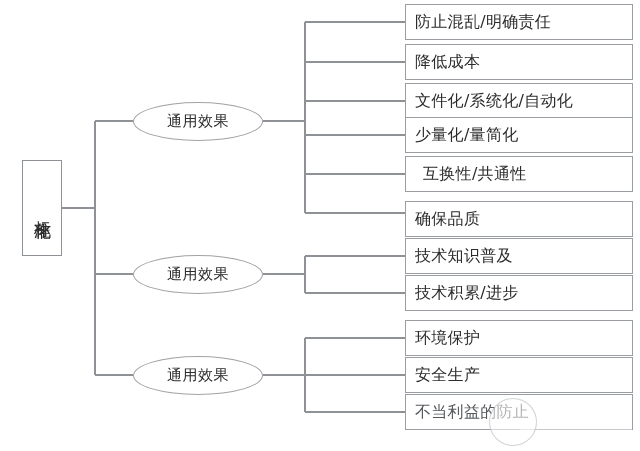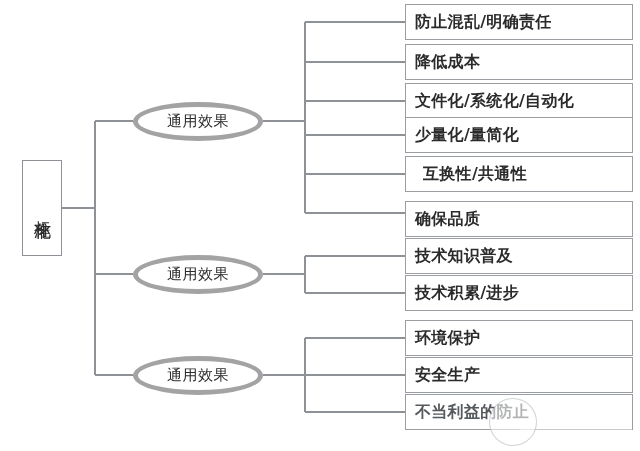--- a/index.html
+++ b/index.html
@@ -51,21 +51,21 @@
     letter-spacing: 1px;
     white-space: nowrap;
   }
 
   
   .ellipse {
     position: absolute;
     box-sizing: border-box;
     width: 130px;
     height: 39px;
-    border: 5px solid #a3a3a3;
+    border: 1px solid #a3a3a3;
     border-radius: 50%;
     background: #ffffff;
     display: flex;
     align-items: center;
     justify-content: center;
     z-index: 4;
   }
   .ellipse-label {
     font-size: 15px;
     color: #2b2b2b;
@@ -78,21 +78,20 @@
     position: absolute;
     box-sizing: border-box;
     left: 405px;
     width: 228px;
     height: 36px;
     border: 1px solid #9a9ea3;
     background: #ffffff;
     display: flex;
     align-items: center;
     z-index: 4;
-    font-weight: bold;
   }
   .leaf-label {
     font-size: 16px;
     color: #2b2b2b;
     padding-left: 9px;
     letter-spacing: 0.3px;
     white-space: nowrap;
   }
   .leaf.faded .leaf-label {
     color: #55585c;

